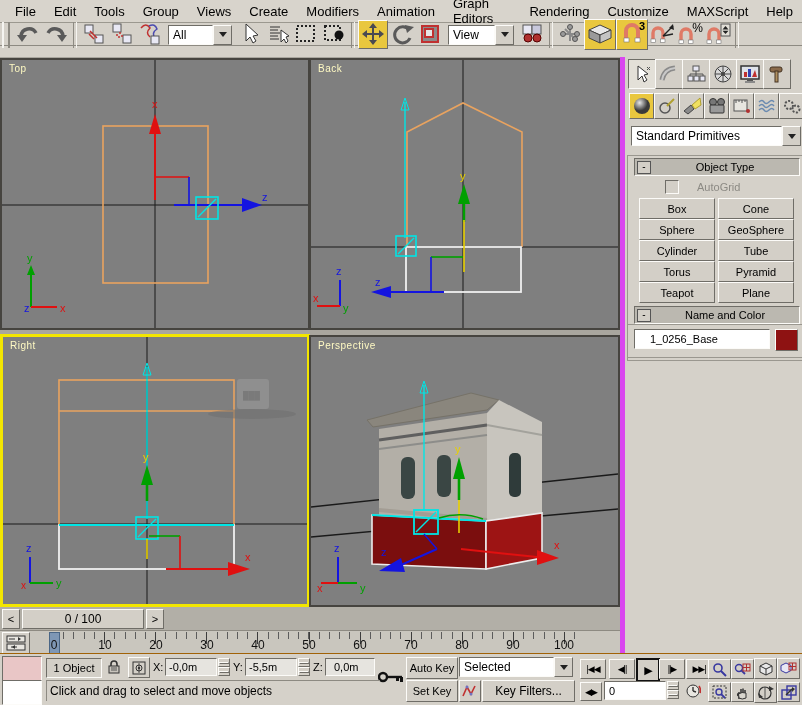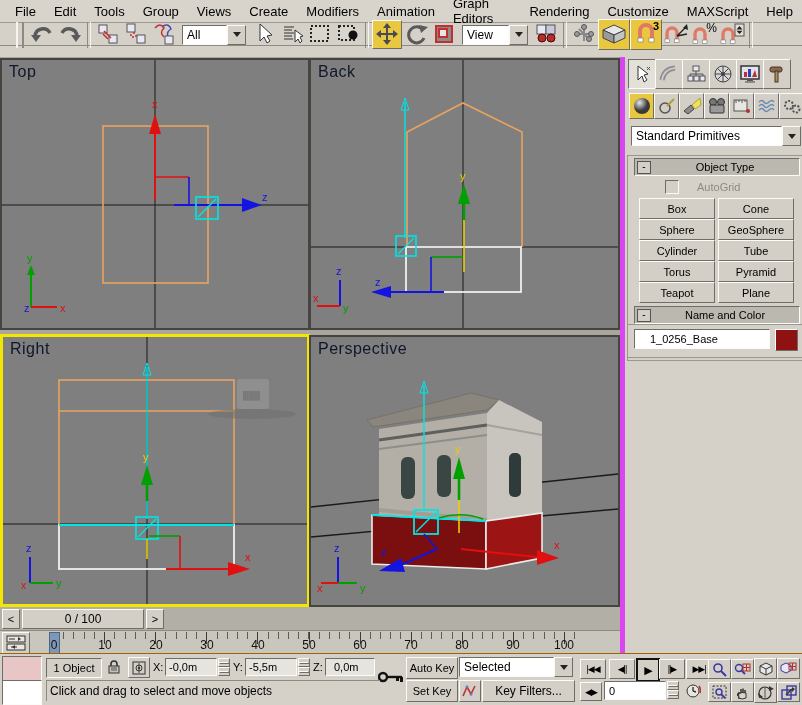--- a/index.html
+++ b/index.html
@@ -7,34 +7,34 @@
   #app{position:relative;width:802px;height:705px;background:#d5d1c9;overflow:hidden;border-right:2px solid #2a3c57;border-bottom:3px solid #2a3c57}
   .abs{position:absolute}
   .raised{background:#d3cfc7;border:1px solid;border-color:#fcfbf8 #6f6d67 #6f6d67 #fcfbf8}
   .sunken{background:#d3cfc7;border:1px solid;border-color:#6f6d67 #fcfbf8 #fcfbf8 #6f6d67}
   .field{background:#e6e4df;border:1px solid;border-color:#6f6d67 #fcfbf8 #fcfbf8 #6f6d67}
   .white{background:#fff;border:1px solid;border-color:#6f6d67 #fcfbf8 #fcfbf8 #6f6d67}
   .yellow{background:#e9c73e !important}
   .ctr{display:flex;align-items:center;justify-content:center}
   .menubar{left:0;top:0;width:802px;height:23px;background:#d8d4cc;border-bottom:1px solid #9b988f;display:flex;align-items:center;padding-left:6px;box-sizing:border-box}
   .menu-item{padding:3px 9px;font-size:13px;cursor:default}
-  .toolbar{left:0;top:24px;width:802px;height:22px;background:#d5d1c9;border-bottom:1px solid #8d8a82;display:flex;align-items:center;gap:0;padding-left:16px;box-sizing:border-box}
+  .toolbar{left:0;top:24px;width:802px;height:22px;background:#d5d1c9;border-bottom:1px solid #8d8a82;display:flex;align-items:center;gap:0;padding-left:2px;box-sizing:border-box}
   .grip{width:4px;height:26px;border-left:2px solid #f5f4f0;border-right:2px solid #8d8a82;margin-right:4px}
   .tbtn{width:28px;height:27px;display:flex;align-items:center;justify-content:center;position:relative}
   .sep{width:2px;height:26px;border-left:1px solid #8d8a82;border-right:1px solid #f5f4f0;margin:0 3px}
   .dd{height:20px;display:flex;align-items:stretch}
   .dd .val{flex:1;background:#fff;border:1px solid;border-color:#6f6d67 #fcfbf8 #fcfbf8 #6f6d67;padding:2px 4px;font-size:12px;white-space:nowrap;overflow:hidden}
   .dd .arw{width:17px;background:#d3cfc7;border:1px solid;border-color:#fcfbf8 #6f6d67 #6f6d67 #fcfbf8;display:flex;align-items:center;justify-content:center}
   .tri-dn{width:0;height:0;border-left:4px solid transparent;border-right:4px solid transparent;border-top:5px solid #222}
   .tri-up-s{width:0;height:0;border-left:3px solid transparent;border-right:3px solid transparent;border-bottom:4px solid #222}
   .tri-dn-s{width:0;height:0;border-left:3px solid transparent;border-right:3px solid transparent;border-top:4px solid #222}
   .vp-area{left:0;top:57px;width:620px;height:573px;background:#a9a69e}
   .viewport{position:absolute;background:#7f7f7f;border:2px solid #46443f}
   .viewport.active{border:3px solid #f3e600}
-  .vp-label{position:absolute;left:7px;top:3px;color:#0f172a;font-size:16px;letter-spacing:.5px}
+  .vp-label{position:absolute;left:7px;top:3px;color:#fef9c3;font-size:10px;letter-spacing:.5px}
   .tslider{position:absolute;left:0;top:550px;width:620px;height:23px;background:#b2afa7;display:flex;align-items:center;gap:2px;padding-left:2px;box-sizing:border-box}
   .trackbar{left:0;top:630px;width:620px;height:23px;background:#c9c6be;border-top:1px solid #8d8a82}
   .ruler-ticks{position:absolute;left:53px;top:1px;width:522px;height:7px;background-image:repeating-linear-gradient(to right,#5c5c5c 0 1px,transparent 1px 10.22px)}
   .ruler-ticks2{position:absolute;left:53px;top:1px;width:522px;height:12px;background-image:repeating-linear-gradient(to right,#3c3c3c 0 1px,transparent 1px 51.1px)}
   .ruler-labels{position:absolute;left:42px;top:7px;width:534px;display:flex;justify-content:space-between}
   .ruler-labels span{width:24px;text-align:center;font-size:12px;color:#111}
   .panel{left:620px;top:57px;width:182px;height:596px;background:#d5d1c9;border-left:5px solid #d946ef}
   .ptab{position:absolute;width:26px;height:28px;background:#d3cfc7;border:1px solid;border-color:#fcfbf8 #6f6d67 #6f6d67 #fcfbf8;display:flex;align-items:center;justify-content:center}
   .ptab.active{background:#e3e0d8;border-color:#6f6d67 #fcfbf8 #fcfbf8 #6f6d67}
   .sicon{position:absolute;width:23px;height:24px;background:#d3cfc7;border:1px solid;border-color:#fcfbf8 #6f6d67 #6f6d67 #fcfbf8;display:flex;align-items:center;justify-content:center}

